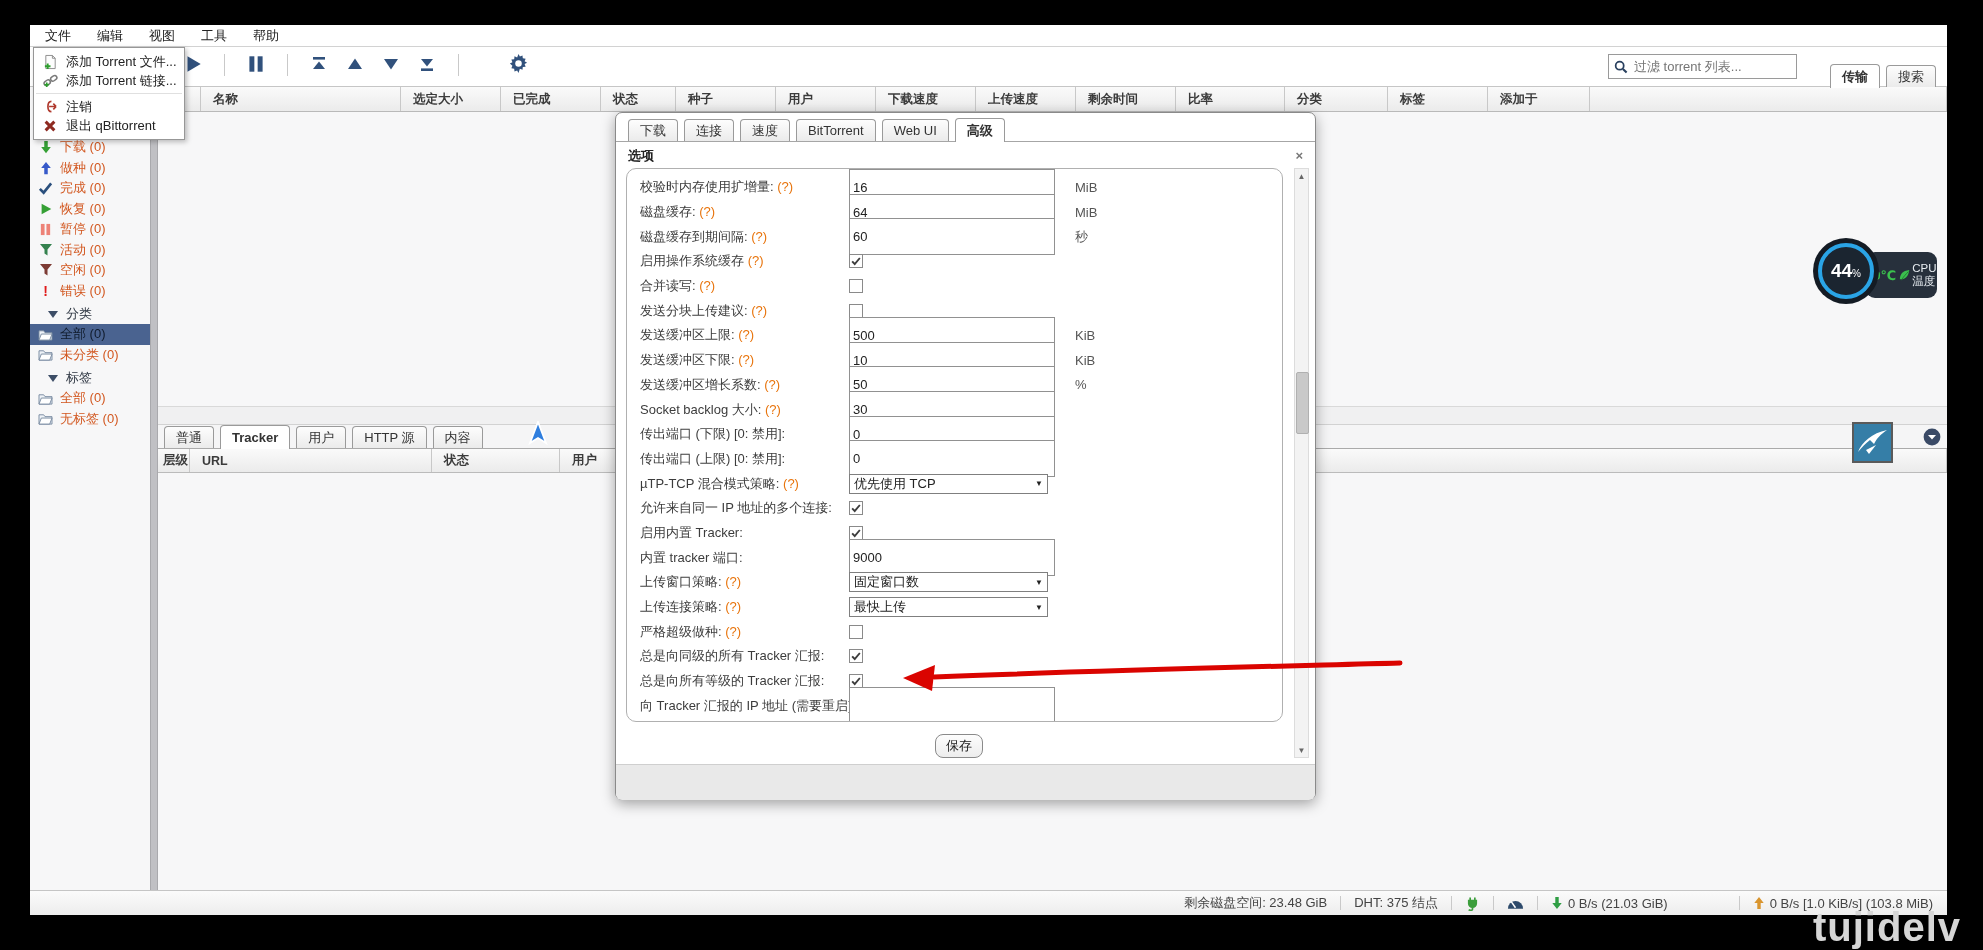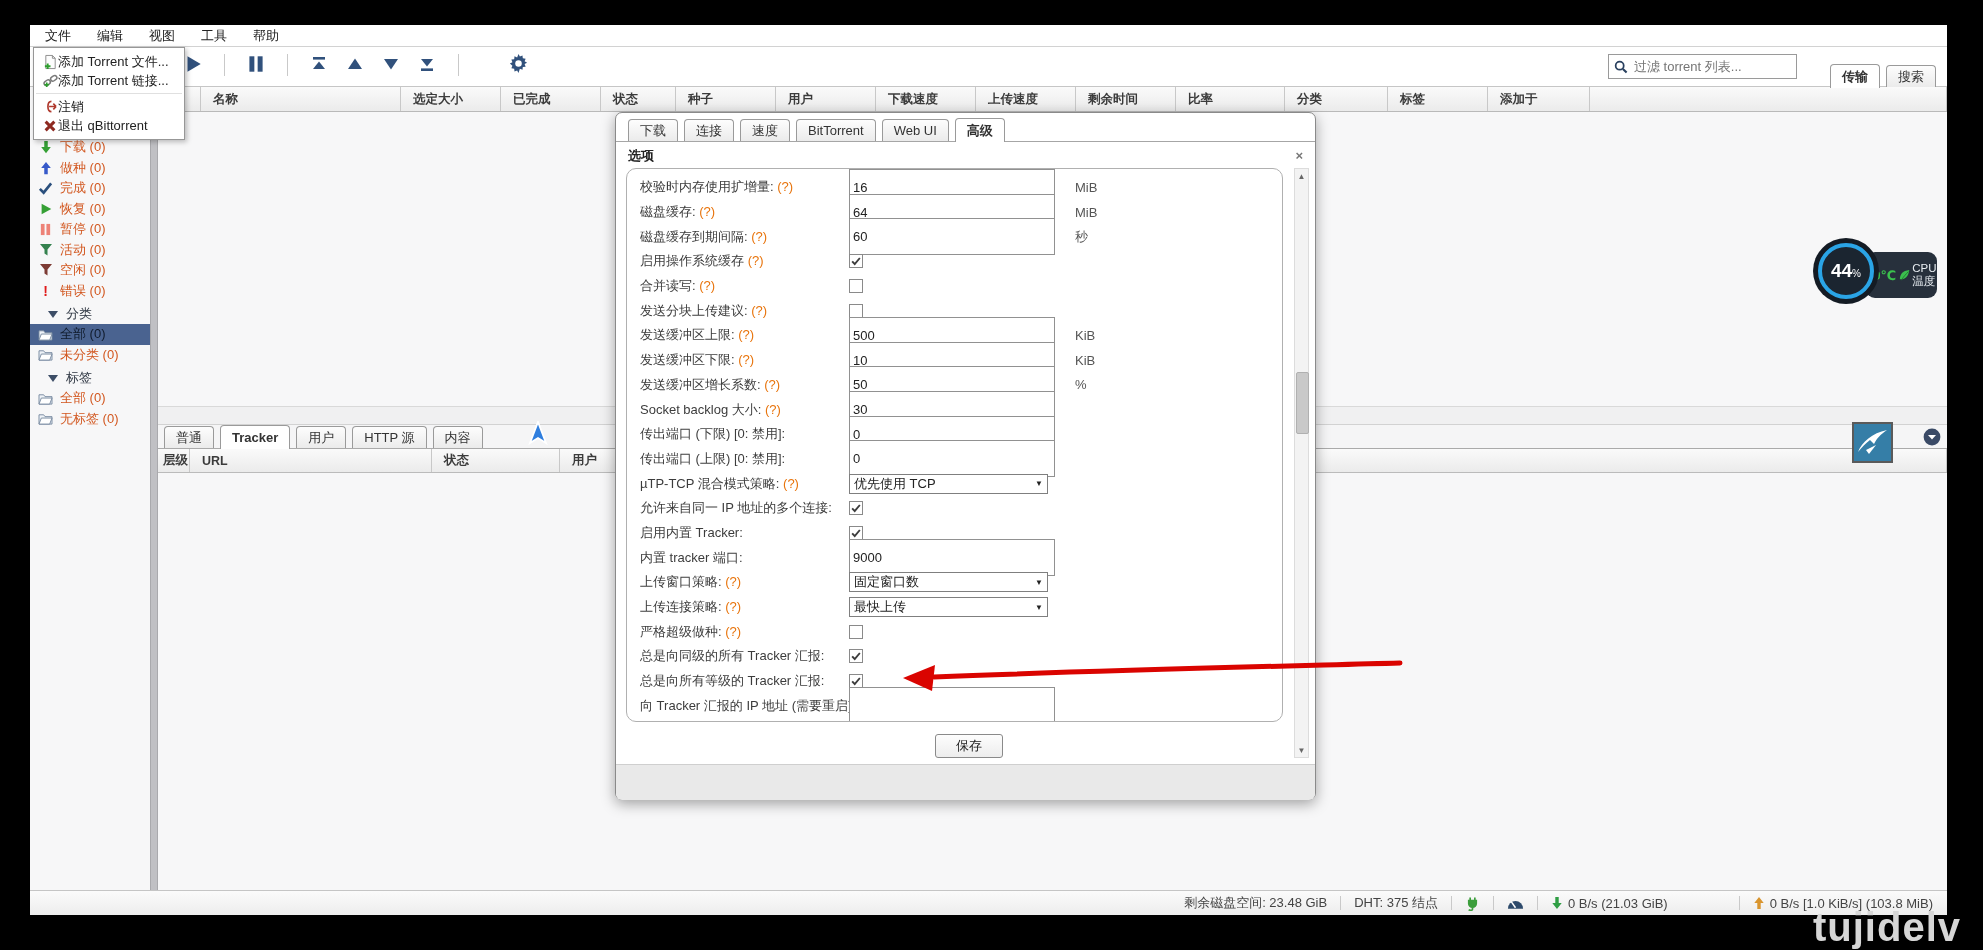--- a/index.html
+++ b/index.html
@@ -44,41 +44,41 @@
   #cursor-icon{position:absolute;left:498px;top:396px;z-index:5;}
   #bird-icon{position:absolute;left:1822px;top:397px;z-index:5;}
   #panel-collapse{position:absolute;left:1893px;top:403px;z-index:5;}
   
   #statusbar{position:absolute;left:0;top:865px;width:100%;height:25px;background:linear-gradient(#fbfbfb,#ededed);border-top:1px solid #c5c5c5;box-sizing:border-box;display:flex;align-items:center;justify-content:flex-end;padding-right:14px;color:#444;}
   .sb-sep{width:1px;height:14px;background:#c9c9c9;margin:0 13px;flex:none;}
   .sb-group{display:flex;align-items:center;gap:5px;white-space:nowrap;}
   .sb-gap{width:58px;}
   
   #file-menu{position:absolute;left:3px;top:22px;width:152px;background:#fff;border:1px solid #979797;box-shadow:2px 2px 5px rgba(0,0,0,.25);z-index:40;padding:4px 0;box-sizing:border-box;}
-  .fm-item{height:19px;display:flex;align-items:center;padding:0 8px;color:#222;white-space:nowrap;}
+  .fm-item{height:19px;display:flex;align-items:center;padding:0 8px;gap:8px;color:#222;white-space:nowrap;}
   .fm-item .ico{width:16px;height:16px;flex:none;display:flex;align-items:center;justify-content:center;}
   .fm-sep{height:1px;background:#e0e0e0;margin:3px 2px;}
   
   #dialog{position:absolute;left:615px;top:112px;width:701px;height:688px;background:#fff;border:1px solid #8a8a8a;border-radius:7px;box-shadow:0 4px 14px rgba(0,0,0,.35);z-index:30;box-sizing:border-box;}
   #dlg-title{height:27px;display:flex;align-items:center;padding:0 12px;font-weight:bold;color:#222;}
   #dlg-close{margin-left:auto;color:#777;font-weight:bold;font-size:13px;}
   #dlg-tabs{height:29px;display:flex;align-items:flex-end;padding-left:12px;border-bottom:1px solid #a6a6a6;box-sizing:border-box;}
   #dlg-fieldset{position:absolute;left:10px;top:55px;width:657px;height:554px;border:1px solid #b0b0b0;border-radius:10px;box-sizing:border-box;padding-top:6px;overflow:hidden;}
   .opt-row{height:24.7px;display:flex;align-items:center;padding-left:13px;}
   .opt-label{width:209px;flex:none;font-size:13px;color:#3c3c3c;white-space:nowrap;}
   .opt-help{color:#e8740c;}
   .opt-input{width:206px;height:37px;border:1px solid #919191;font-size:13px;padding:0 3px;box-sizing:border-box;color:#222;font-family:inherit;background:#fff;}
   .opt-cb{width:14px;height:14px;border:1px solid #8a8a8a;background:#fff;box-sizing:border-box;display:flex;align-items:center;justify-content:center;}
   .opt-select{width:199px;height:20px;border:1px solid #7f7f7f;background:#fff;display:flex;align-items:center;box-sizing:border-box;padding:0 4px;font-size:13px;color:#222;}
   .opt-select .caret{margin-left:auto;font-size:8px;color:#222;}
   .unit{margin-left:20px;color:#555;font-size:13px;}
   #dlg-scroll{position:absolute;left:678px;top:55px;width:15px;height:590px;background:#f3f3f3;border:1px solid #dcdcdc;box-sizing:border-box;}
   .scr-arrow{position:absolute;left:0;width:100%;height:14px;display:flex;align-items:center;justify-content:center;font-size:8px;color:#666;}
   #scr-thumb{position:absolute;left:1px;top:203px;width:11px;height:60px;background:#c9c9c9;border:1px solid #b0b0b0;border-radius:2px;}
-  #dlg-save{position:absolute;left:319px;top:621px;height:24px;padding:0 20px;border:1px solid #8a8a8a;border-radius:3px;background:linear-gradient(#fdfdfd,#ededed);font-size:13px;color:#222;font-family:inherit;}
+  #dlg-save{position:absolute;left:319px;top:621px;height:24px;padding:0 10px;border:1px solid #8a8a8a;border-radius:8px;background:linear-gradient(#fdfdfd,#ededed);font-size:13px;color:#222;font-family:inherit;}
   #dlg-footer{position:absolute;left:0px;top:651px;width:699px;height:36px;background:#e9e9e9;border-top:1px solid #cfcfcf;border-radius:0 0 6px 6px;box-sizing:border-box;}
   
   #cpu-widget{position:absolute;left:1818px;top:243px;width:122px;height:62px;z-index:20;}
   #cpu-pill{position:absolute;left:48px;top:9px;width:71px;height:46px;background:rgba(27,37,50,.95);border-radius:9px;display:flex;flex-direction:row;align-items:center;justify-content:center;gap:1px;}
   #cpu-temp-row{display:flex;align-items:center;gap:3px;}
   #cpu-temp{color:#3bc24d;font-size:13px;font-weight:bold;}
   #cpu-label{color:#e8edf2;font-size:11.5px;}
   #cpu-circle{position:absolute;left:0;top:0;width:48px;height:48px;border-radius:50%;background:#1b2530;border:4px solid #2aa4e6;box-shadow:0 0 0 5px #141b24;display:flex;align-items:center;justify-content:center;}
   #cpu-pct{color:#fff;font-size:19px;font-weight:bold;}
   #cpu-pct-sign{font-size:10px;font-weight:normal;}

